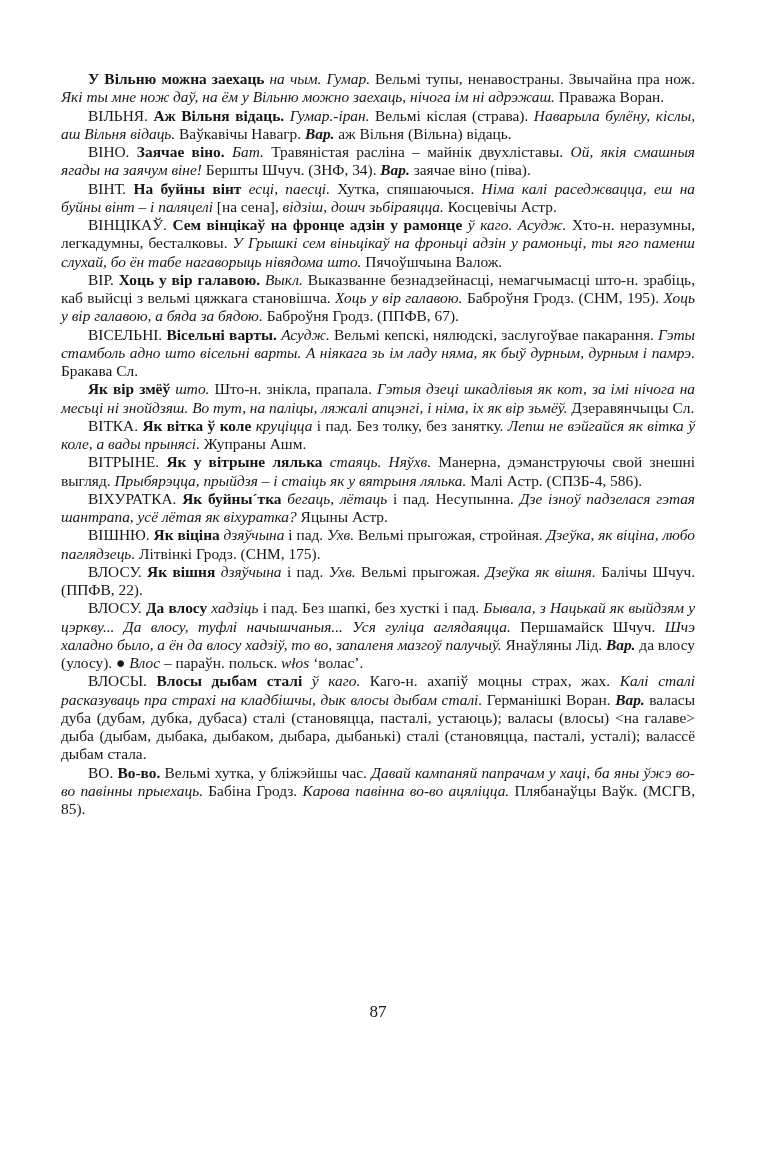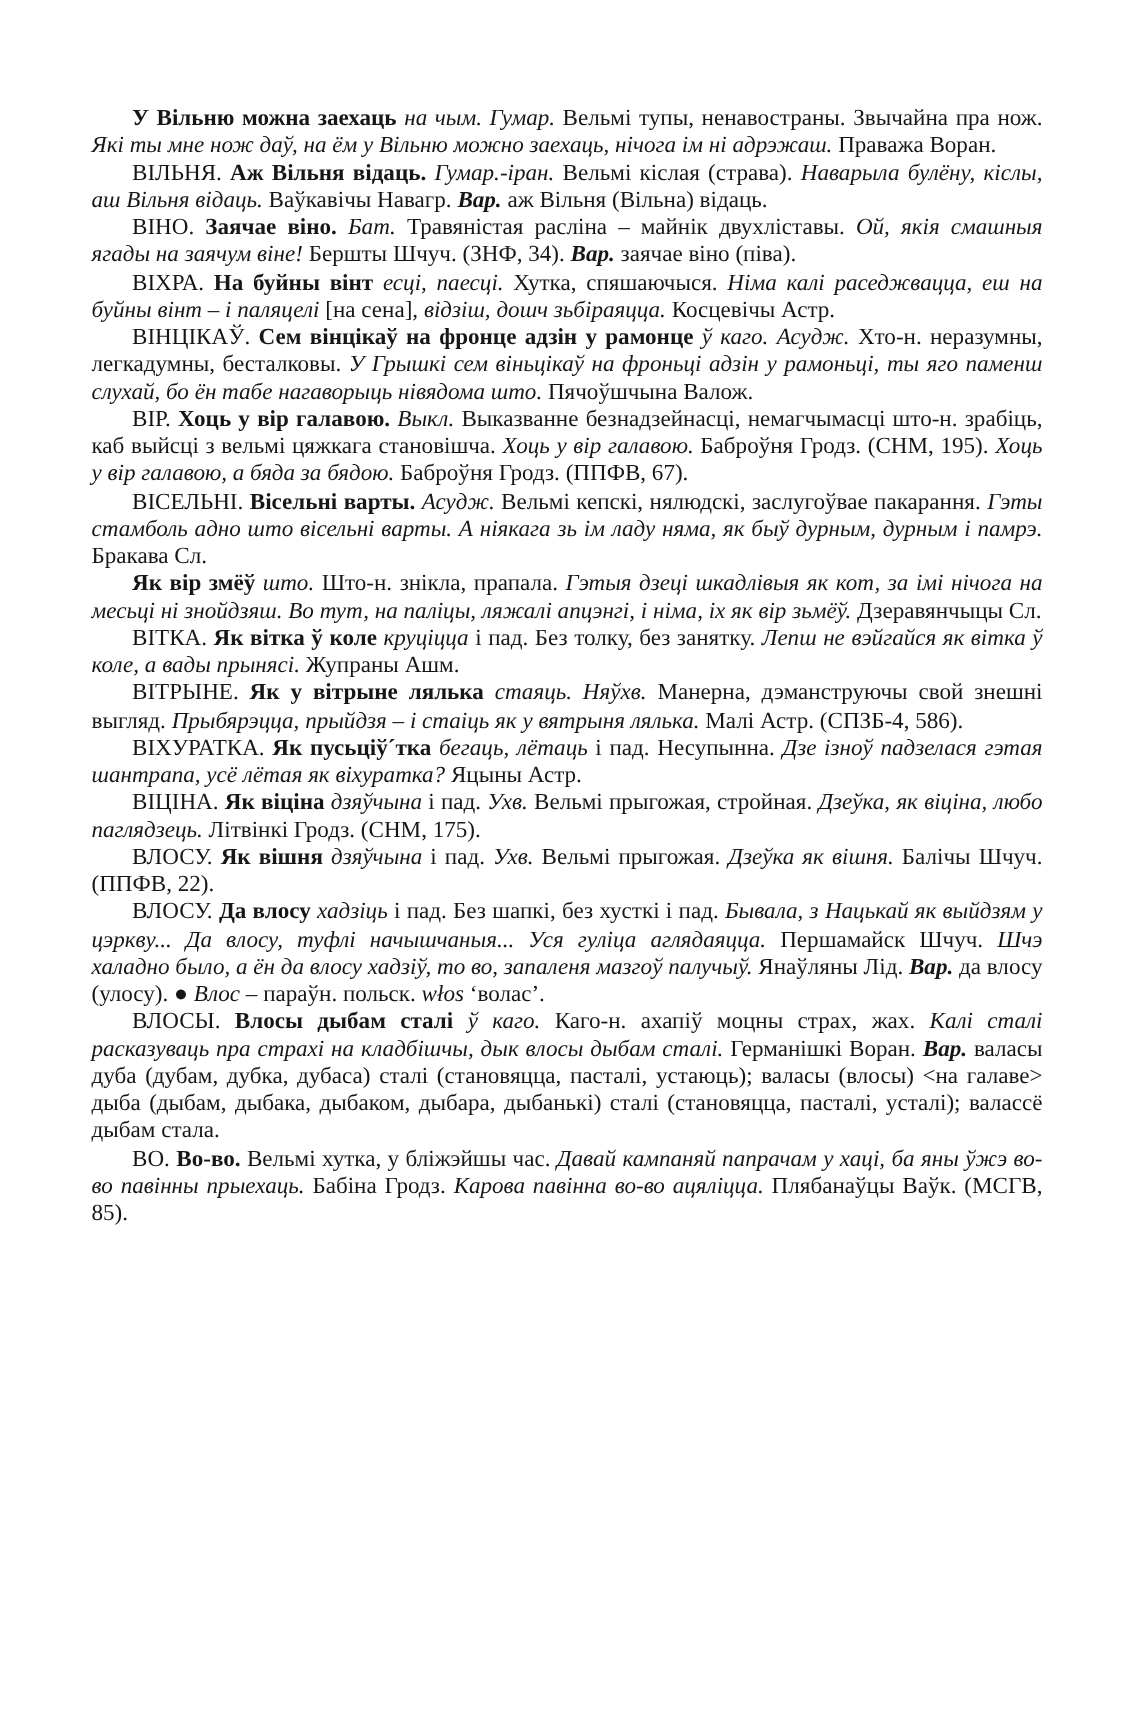--- a/index.html
+++ b/index.html
@@ -48,27 +48,28 @@
   }
 </style>
 </head>
 <body>
 
 <div class="page">
   <div class="textblock">
       <p><span class="b">У Вільню можна заехаць </span><span class="i">на чым. Гумар.</span><span> Вельмі тупы, ненавостраны. Звычайна пра нож. </span><span class="i">Які ты мне нож даў, на ём у Вільню можно заехаць, нічога ім ні адрэжаш.</span><span> Праважа Воран.</span></p>
       <p><span>ВІЛЬНЯ. </span><span class="b">Аж Вільня відаць. </span><span class="i">Гумар.-іран.</span><span> Вельмі кіслая (страва). </span><span class="i">Наварыла булёну, кіслы, аш Вільня відаць.</span><span> Ваўкавічы Навагр. </span><span class="bi">Вар.</span><span> аж Вільня (Вільна) відаць.</span></p>
       <p><span>ВІНО. </span><span class="b">Заячае віно. </span><span class="i">Бат.</span><span> Травяністая расліна – майнік двухліставы. </span><span class="i">Ой, якія смашныя ягады на заячум віне!</span><span> Бершты Шчуч. (ЗНФ, 34). </span><span class="bi">Вар.</span><span> заячае віно (піва).</span></p>
-      <p><span>ВІХРА. </span><span class="b">На буйны вінт </span><span class="i">есці, паесці.</span><span> Хутка, спяшаючыся. </span><span class="i">Німа калі раседжвацца, еш на буйны вінт – і паляцелі </span><span>[на сена]</span><span class="i">, відзіш, дошч зьбіраяцца.</span><span> Косцевічы Астр.</span></p>
+      <p><span>ВІНТ. </span><span class="b">На буйны вінт </span><span class="i">есці, паесці.</span><span> Хутка, спяшаючыся. </span><span class="i">Німа калі раседжвацца, еш на буйны вінт – і паляцелі </span><span>[на сена]</span><span class="i">, відзіш, дошч зьбіраяцца.</span><span> Косцевічы Астр.</span></p>
       <p><span>ВІНЦІКАЎ. </span><span class="b">Сем вінцікаў на фронце адзін у рамонце </span><span class="i">ў каго. Асудж.</span><span> Хто-н. неразумны, легкадумны, бесталковы. </span><span class="i">У Грышкі сем віньцікаў на фроньці адзін у рамоньці, ты яго паменш слухай, бо ён табе нагаворыць нівядома што.</span><span> Пячоўшчына Валож.</span></p>
       <p><span>ВІР. </span><span class="b">Хоць у вір галавою. </span><span class="i">Выкл.</span><span> Выказванне безнадзейнасці, немагчымасці што-н. зрабіць, каб выйсці з вельмі цяжкага становішча. </span><span class="i">Хоць у вір галавою.</span><span> Баброўня Гродз. (СНМ, 195). </span><span class="i">Хоць у вір галавою, а бяда за бядою.</span><span> Баброўня Гродз. (ППФВ, 67).</span></p>
       <p><span>ВІСЕЛЬНІ. </span><span class="b">Вісельні варты. </span><span class="i">Асудж.</span><span> Вельмі кепскі, нялюдскі, заслугоўвае пакарання. </span><span class="i">Гэты стамболь адно што вісельні варты. А ніякага зь ім ладу няма, як быў дурным, дурным і памрэ.</span><span> Бракава Сл.</span></p>
       <p><span class="b">Як вір змёў </span><span class="i">што.</span><span> Што-н. знікла, прапала. </span><span class="i">Гэтыя дзеці шкадлівыя як кот, за імі нічога на месьці ні знойдзяш. Во тут, на паліцы, ляжалі апцэнгі, і німа, іх як вір зьмёў.</span><span> Дзеравянчыцы Сл.</span></p>
       <p><span>ВІТКА. </span><span class="b">Як вітка ў коле </span><span class="i">круціцца</span><span> і пад. Без толку, без занятку. </span><span class="i">Лепш не вэйгайся як вітка ў коле, а вады прынясі.</span><span> Жупраны Ашм.</span></p>
       <p><span>ВІТРЫНЕ. </span><span class="b">Як у вітрыне лялька </span><span class="i">стаяць. Няўхв.</span><span> Манерна, дэманструючы свой знешні выгляд. </span><span class="i">Прыбярэцца, прыйдзя – і стаіць як у вятрыня лялька.</span><span> Малі Астр. (СПЗБ-4, 586).</span></p>
-      <p><span>ВІХУРАТКА. </span><span class="b">Як пусьціў´тка </span><span class="i">бегаць, лётаць</span><span> і пад. Несупынна. </span><span class="i">Дзе ізноў падзелася гэтая шантрапа, усё лётая як віхуратка?</span><span> Яцыны Астр.</span></p>
-      <p><span>ВІЦІНА. </span><span class="b">Як віціна </span><span class="i">дзяўчына</span><span> і пад. </span><span class="i">Ухв.</span><span> Вельмі прыгожая, стройная. </span><span class="i">Дзеўка, як віціна, любо паглядзець.</span><span> Літвінкі Гродз. (СНМ, 175).</span></p>
+      <p><span>ВІХУРАТКА. </span><span class="b">Як буйны´тка </span><span class="i">бегаць, лётаць</span><span> і пад. Несупынна. </span><span class="i">Дзе ізноў падзелася гэтая шантрапа, усё лётая як віхуратка?</span><span> Яцыны Астр.</span></p>
+      <p><span>ВІШНЮ. </span><span class="b">Як віціна </span><span class="i">дзяўчына</span><span> і пад. </span><span class="i">Ухв.</span><span> Вельмі прыгожая, стройная. </span><span class="i">Дзеўка, як віціна, любо паглядзець.</span><span> Літвінкі Гродз. (СНМ, 175).</span></p>
       <p><span>ВЛОСУ. </span><span class="b">Як вішня </span><span class="i">дзяўчына</span><span> і пад. </span><span class="i">Ухв.</span><span> Вельмі прыгожая. </span><span class="i">Дзеўка як вішня.</span><span> Балічы Шчуч. (ППФВ, 22).</span></p>
       <p><span>ВЛОСУ. </span><span class="b">Да влосу </span><span class="i">хадзіць</span><span> і пад. Без шапкі, без хусткі і пад. </span><span class="i">Бывала, з Нацькай як выйдзям у цэркву... Да влосу, туфлі начышчаныя... Уся гуліца аглядаяцца.</span><span> Першамайск Шчуч. </span><span class="i">Шчэ халадно было, а ён да влосу хадзіў, то во, запаленя мазгоў палучыў.</span><span> Янаўляны Лід. </span><span class="bi">Вар.</span><span> да влосу (улосу). ● </span><span class="i">Влос</span><span> – параўн. польск. </span><span class="i">włos</span><span> ‘волас’.</span></p>
       <p><span>ВЛОСЫ. </span><span class="b">Влосы дыбам сталі </span><span class="i">ў каго.</span><span> Каго-н. ахапіў моцны страх, жах. </span><span class="i">Калі сталі расказуваць пра страхі на кладбішчы, дык влосы дыбам сталі.</span><span> Германішкі Воран. </span><span class="bi">Вар.</span><span> валасы дуба (дубам, дубка, дубаса) сталі (становяцца, пасталі, устаюць); валасы (влосы) &lt;на галаве&gt; дыба (дыбам, дыбака, дыбаком, дыбара, дыбанькі) сталі (становяцца, пасталі, усталі); валассё дыбам стала.</span></p>
       <p><span>ВО. </span><span class="b">Во-во. </span><span>Вельмі хутка, у бліжэйшы час. </span><span class="i">Давай кампаняй папрачам у хаці, ба яны ўжэ во-во павінны прыехаць.</span><span> Бабіна Гродз. </span><span class="i">Карова павінна во-во ацяліцца.</span><span> Плябанаўцы Ваўк. (МСГВ, 85).</span></p>
     </div>
+  <div class="pagenum">87</div>
 </div>
 
 </body></html>

